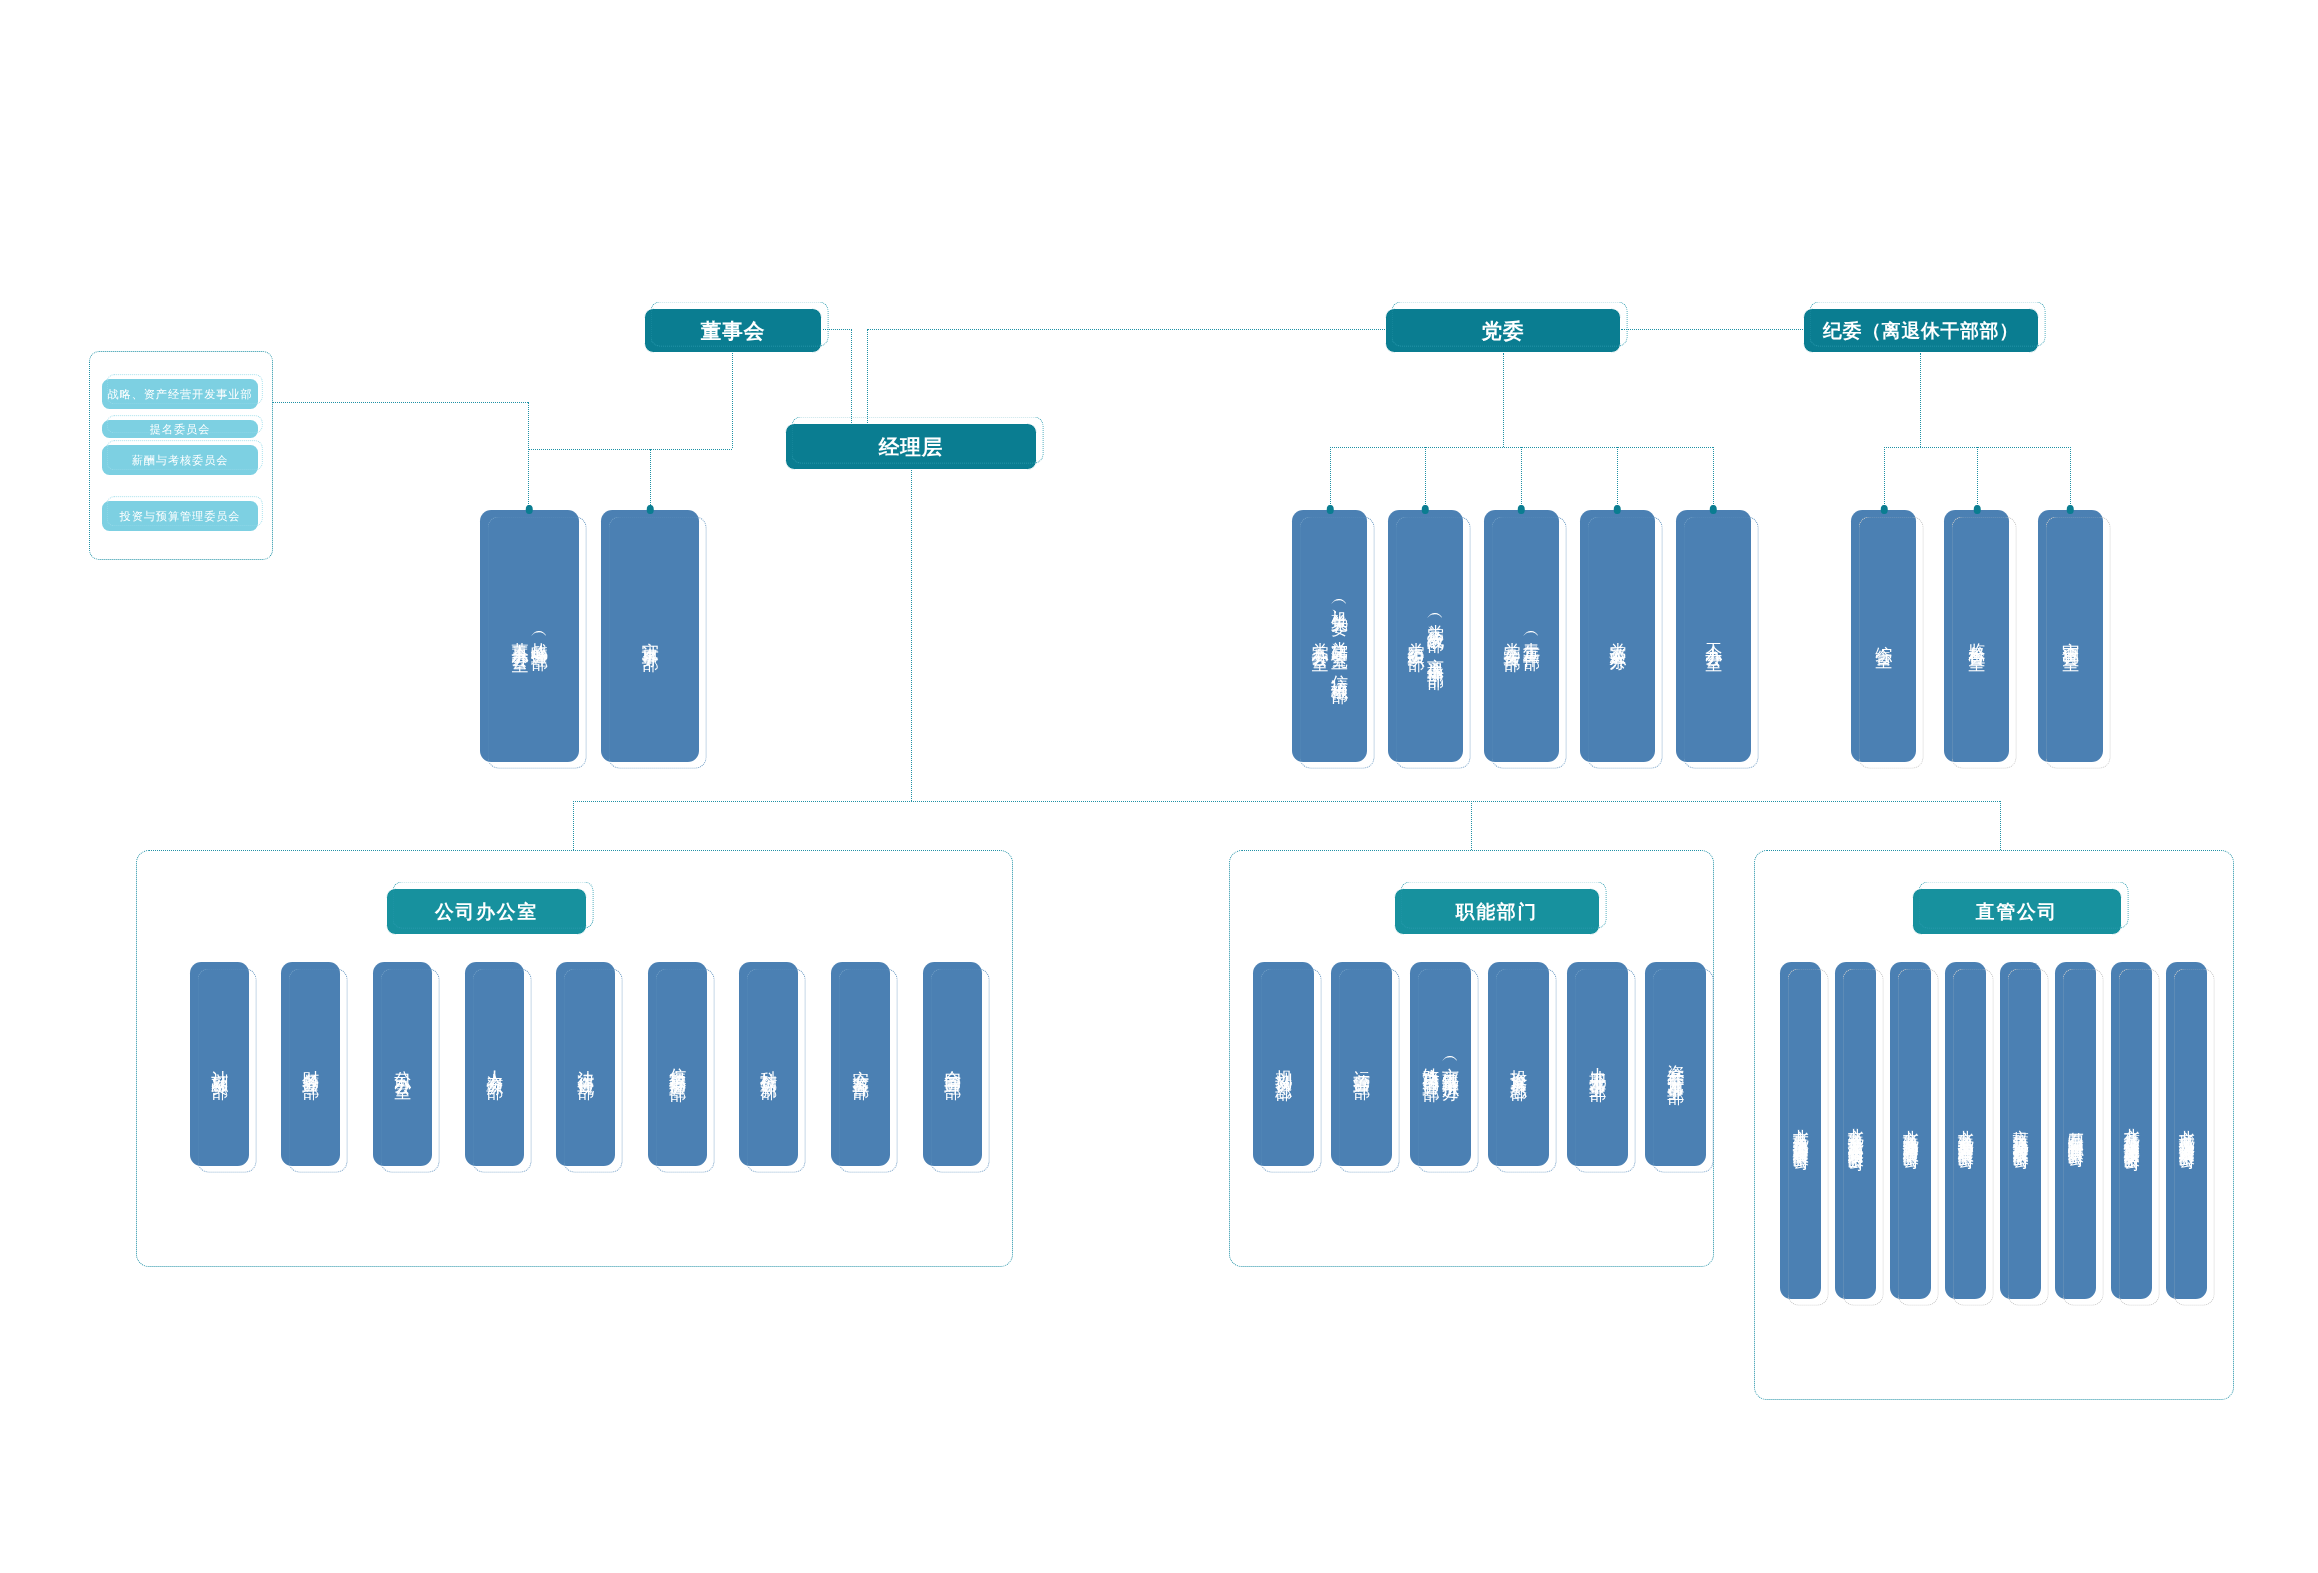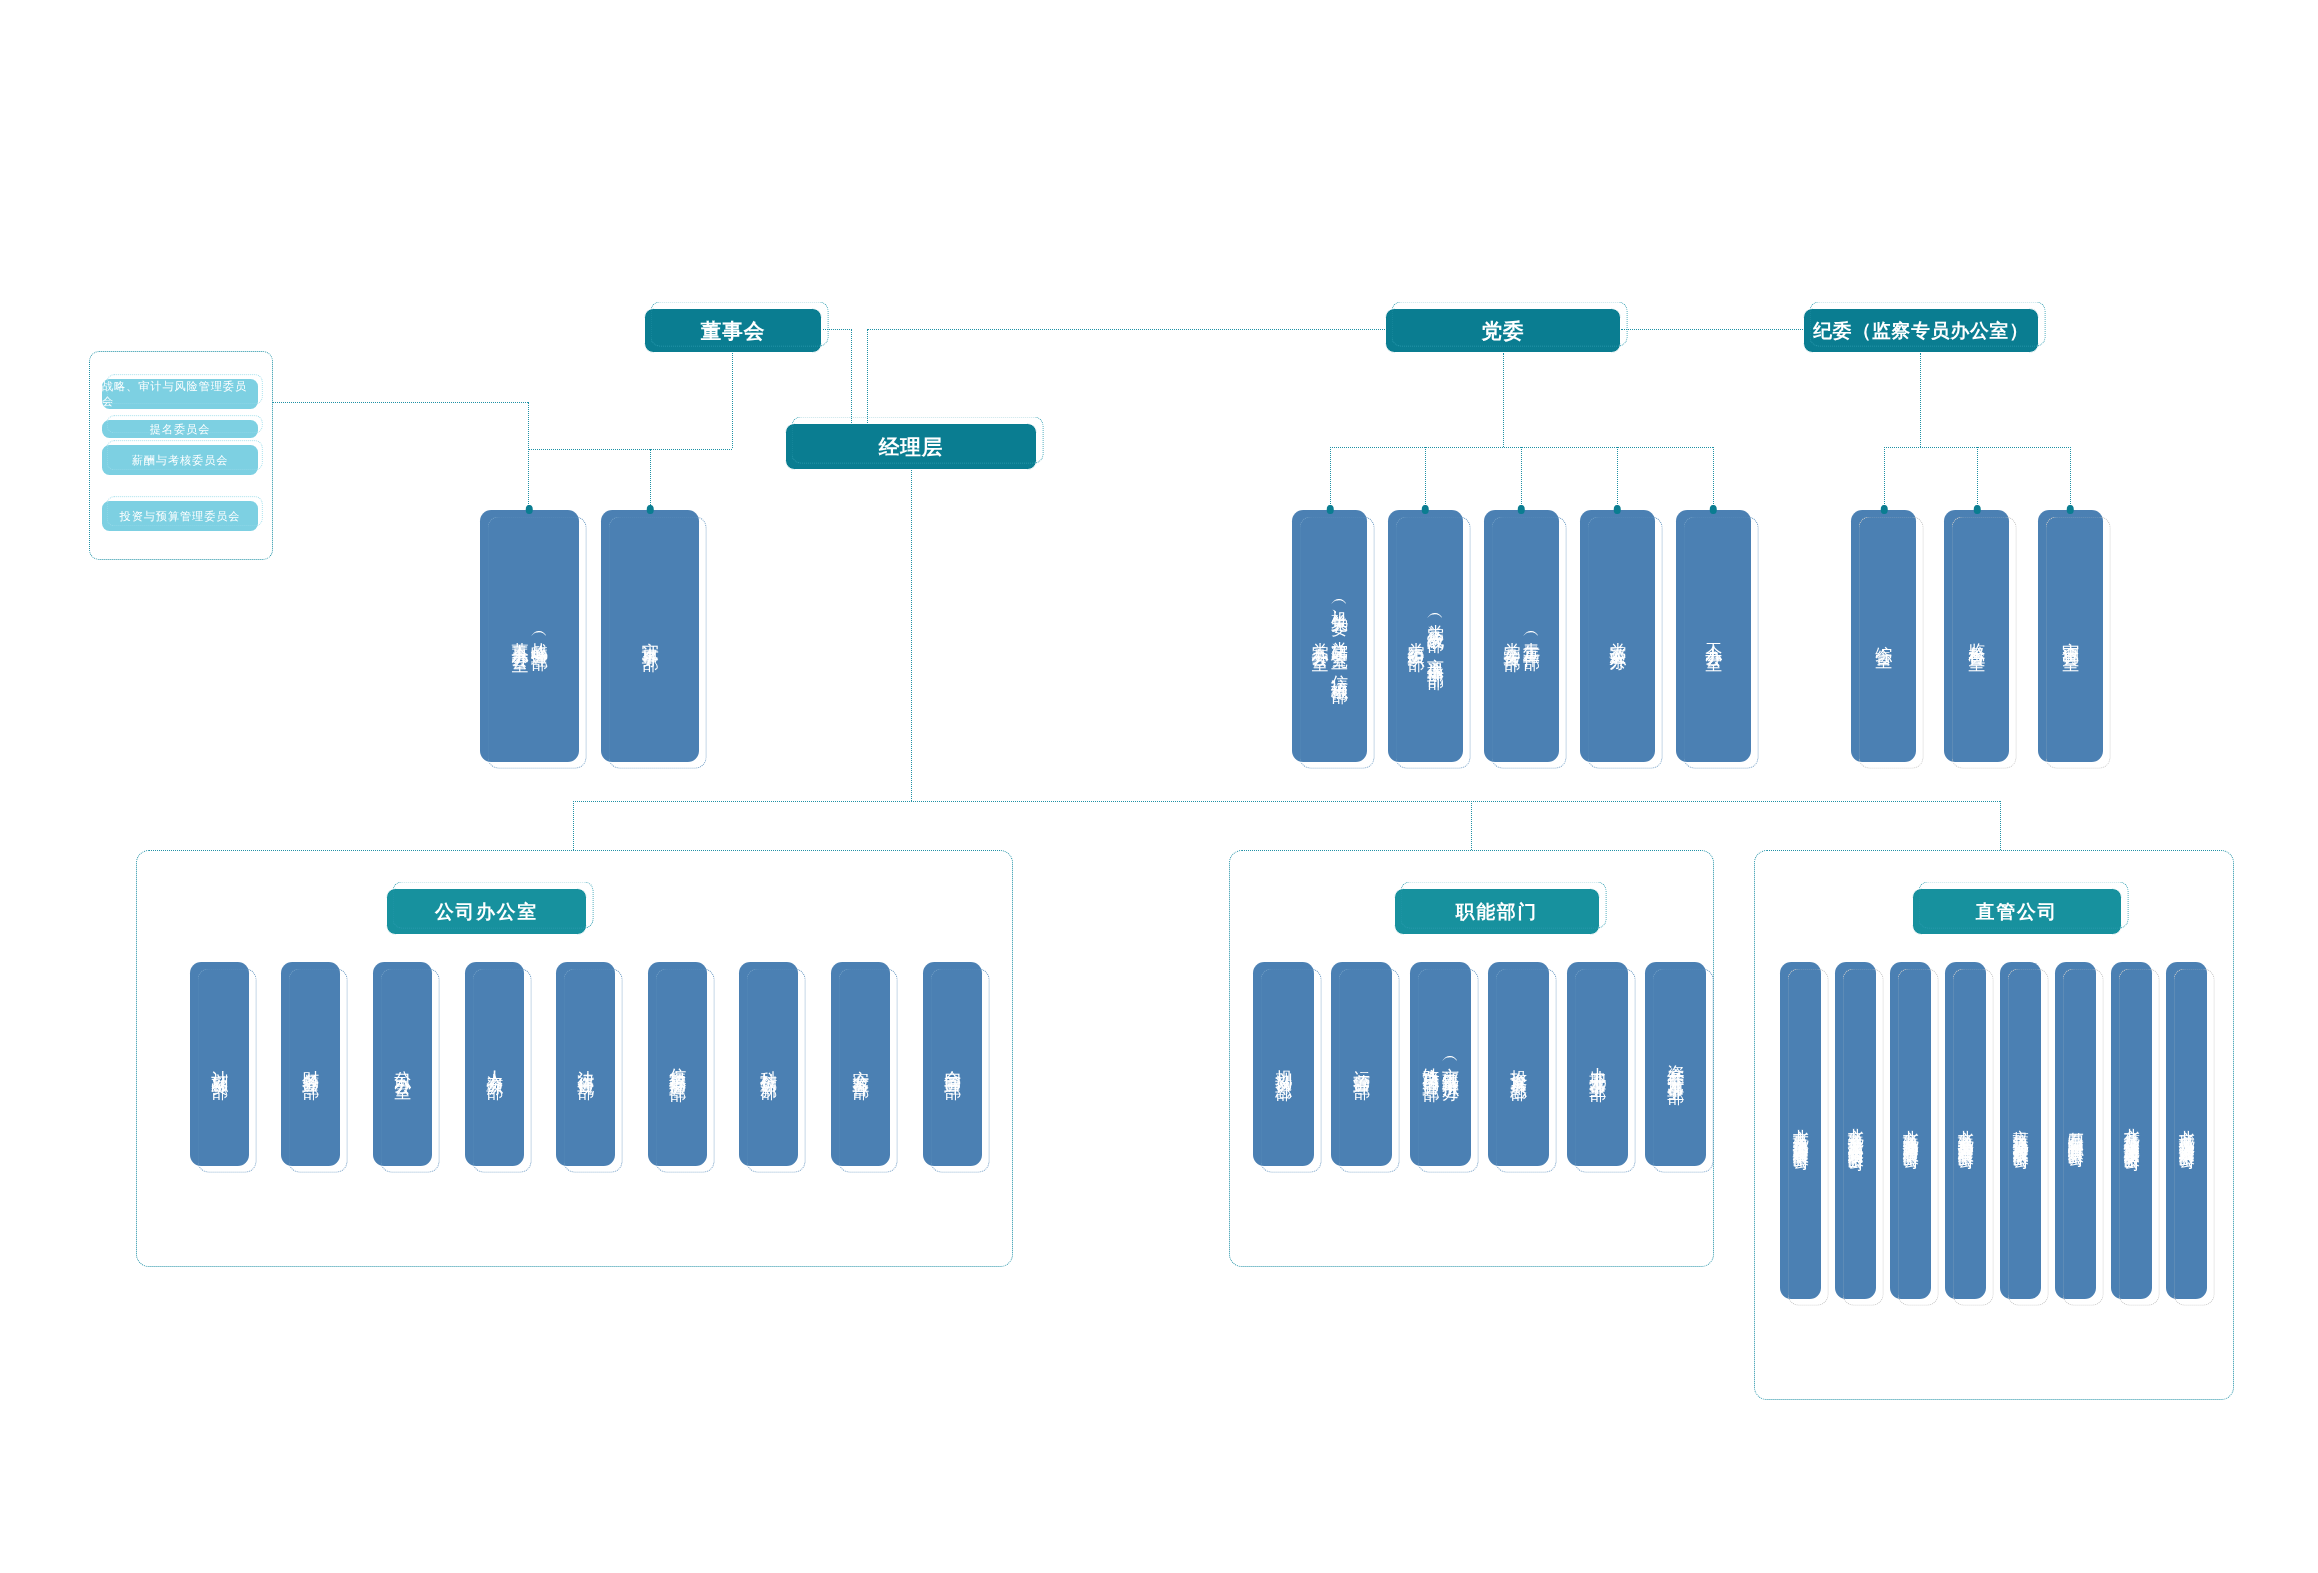--- a/index.html
+++ b/index.html
@@ -50,29 +50,29 @@
 
 <div id="stage">
 
   <div class="hdr" style="left:644px;top:308px;width:178px;height:45px;font-family:Liberation Mono, monospace;">
     <span>董事会</span>
   </div>
   <div class="hdr" style="left:1385px;top:308px;width:236px;height:45px;text-align:center;">
     <span>党委</span>
   </div>
   <div class="hdr small" style="left:1803px;top:308px;width:236px;height:45px;">
-    <span>纪委（监察专员办公室）</span>
+    <span>纪委（离退休干部部）</span>
   </div>
   <div class="hdr" style="left:785px;top:423px;width:252px;height:47px;">
     <span>经理层</span>
   </div>
 
   <div class="cwrap" style="left:89px;top:351px;width:184px;height:209px;"></div>
   <div class="citem" style="left:102px;top:379px;width:156px;height:30px;">
-    <span>战略、审计与风险管理委员会</span>
+    <span>战略、资产经营开发事业部</span>
   </div>
   <div class="citem" style="left:102px;top:420px;width:156px;height:18px;text-align:right;">
     <span>提名委员会</span>
   </div>
   <div class="citem" style="left:102px;top:445px;width:156px;height:30px;">
     <span>薪酬与考核委员会</span>
   </div>
   <div class="citem" style="left:102px;top:501px;width:156px;height:30px;">
     <span>投资与预算管理委员会</span>
   </div>

